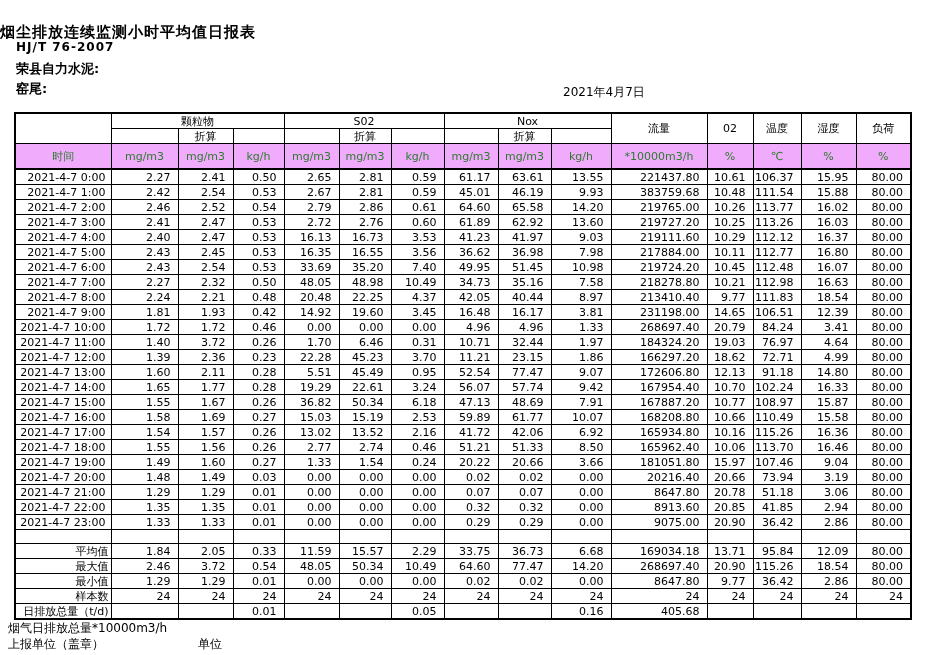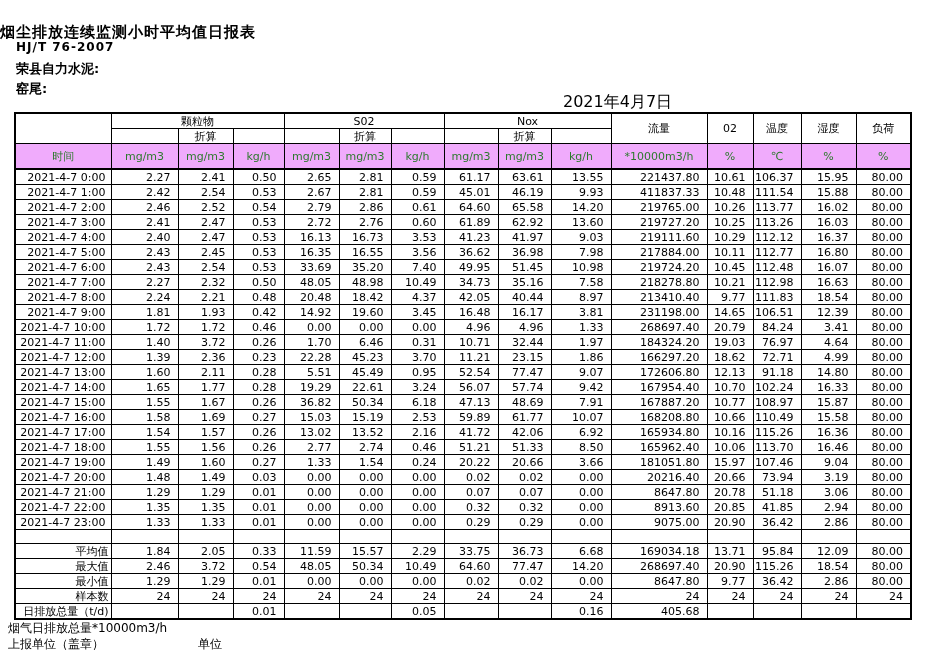--- a/index.html
+++ b/index.html
@@ -6,21 +6,21 @@
   body{
     width:925px;height:655px;position:relative;background:#ffffff;color:#000;
     font-family:"DejaVu Sans","Liberation Sans",sans-serif;
     overflow:hidden;
   }
   .doc-code{position:absolute;left:16px;top:8px;font-size:12px;font-weight:bold;letter-spacing:1px;margin-top:32px;}
   .title-wrap{position:absolute;left:0;top:22px;width:660px;text-align:left;}
   .title{font-size:15px;font-weight:bold;letter-spacing:1px;}
   .company{position:absolute;left:16px;top:60px;font-size:13px;font-weight:bold;}
   .station{position:absolute;left:16px;top:80px;font-size:13px;font-weight:bold;}
-  .report-date{position:absolute;left:563px;top:92px;font-size:16px;}
+  .report-date{position:absolute;left:563px;top:84px;font-size:12px;}
 
   table.report{
     position:absolute;left:14px;top:112px;
     border-collapse:collapse;table-layout:fixed;width:896px;
     font-size:11px;
   }
   table.report{border:2px solid #000;}
   table.report td, table.report th{
     border:1px solid #000;
     height:14px;line-height:13px;
@@ -131,21 +131,21 @@
         <td class="time-col">2021-4-7 1:00</td>
         <td>2.42</td>
         <td>2.54</td>
         <td>0.53</td>
         <td>2.67</td>
         <td>2.81</td>
         <td>0.59</td>
         <td>45.01</td>
         <td>46.19</td>
         <td>9.93</td>
-        <td>411837.33</td>
+        <td>383759.68</td>
         <td>10.48</td>
         <td>111.54</td>
         <td>15.88</td>
         <td>80.00</td>
       </tr>
       <tr class="data">
         <td class="time-col">2021-4-7 2:00</td>
         <td>2.46</td>
         <td>2.52</td>
         <td>0.54</td>
@@ -245,21 +245,21 @@
         <td>112.98</td>
         <td>16.63</td>
         <td>80.00</td>
       </tr>
       <tr class="data">
         <td class="time-col">2021-4-7 8:00</td>
         <td>2.24</td>
         <td>2.21</td>
         <td>0.48</td>
         <td>20.48</td>
-        <td>18.42</td>
+        <td>22.25</td>
         <td>4.37</td>
         <td>42.05</td>
         <td>40.44</td>
         <td>8.97</td>
         <td>213410.40</td>
         <td>9.77</td>
         <td>111.83</td>
         <td>18.54</td>
         <td>80.00</td>
       </tr>

